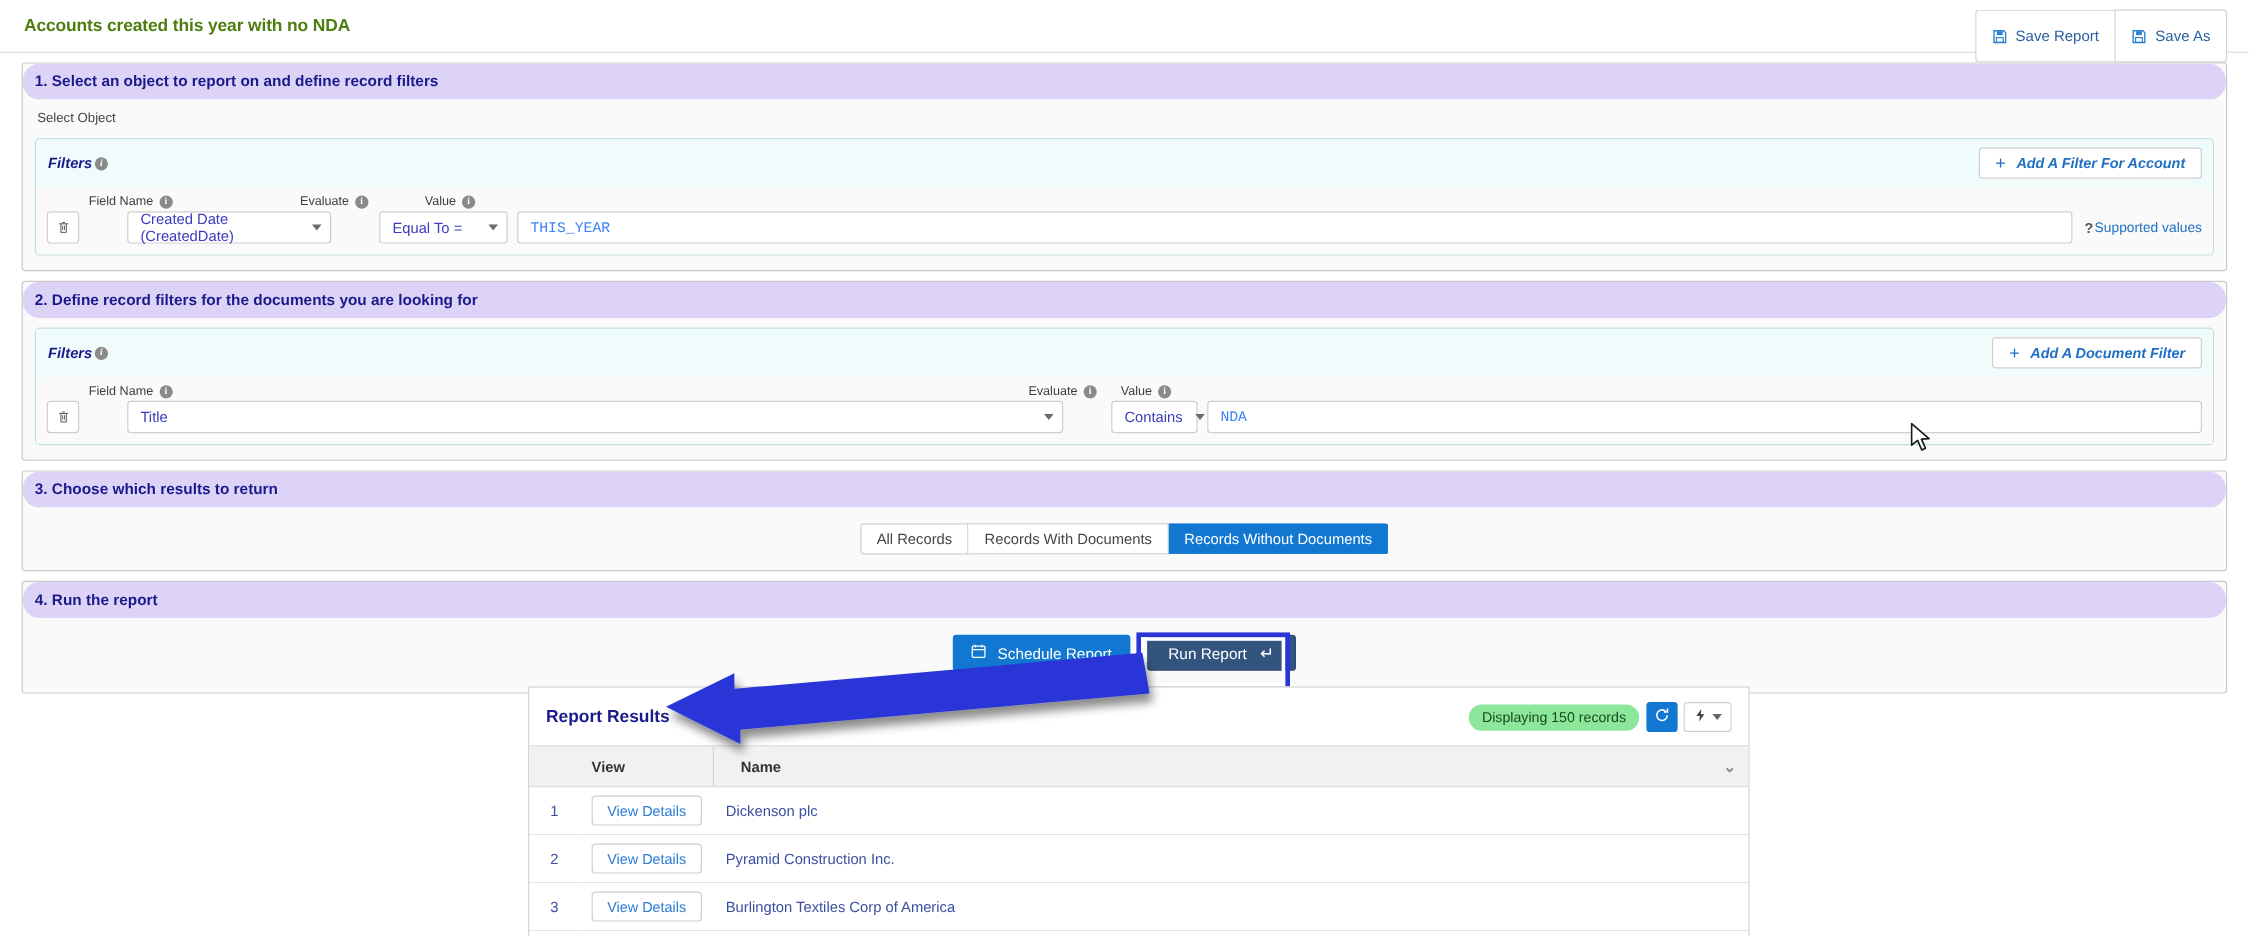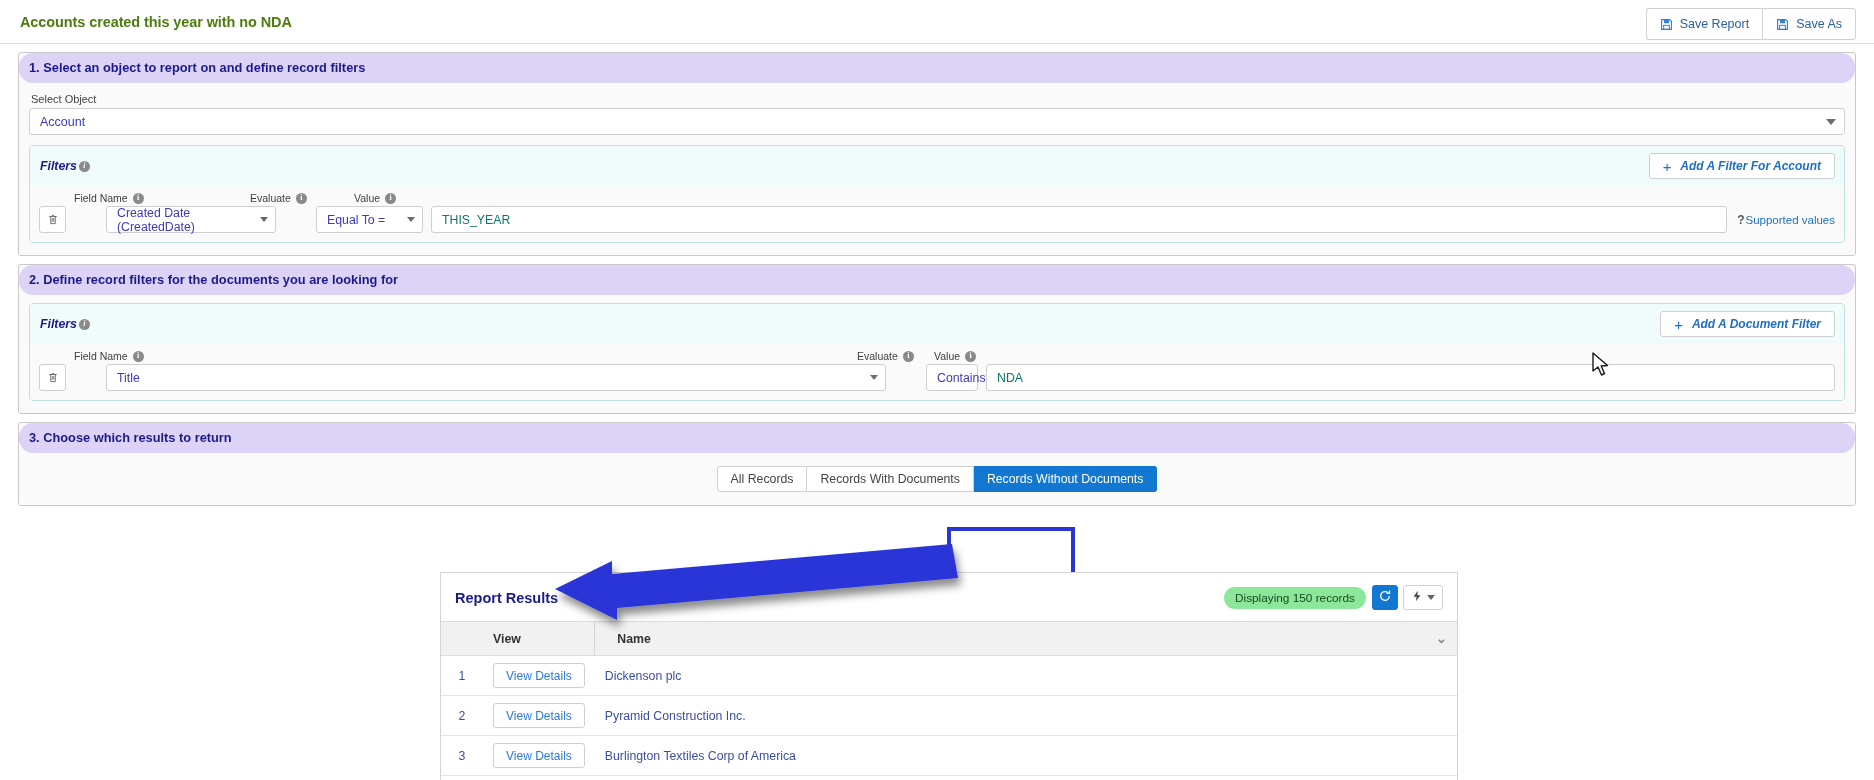--- a/index.html
+++ b/index.html
@@ -23,21 +23,21 @@
   .page-title {
     font-size: 14.5px; font-weight: bold; color: #4d7c0f;
     letter-spacing: -0.1px;
   }
   .topbar-actions {
     position: absolute; right: 18px; top: 8px;
     display: flex;
   }
   .tb-btn {
     display: flex; align-items: center; gap: 7px;
-    height: 32px; padding: 0 13px;
+    height: 44px; padding: 0 13px;
     border: 1px solid #d2d2d2; background: #fff;
     font-size: 12.5px; color: #2b5f9e;
     cursor: pointer;
   }
   .tb-btn:first-child { border-radius: 3px 0 0 3px; border-right: none; }
   .tb-btn:last-child { border-radius: 0 3px 3px 0; }
   .save-ico { color:#2d7fd3; display:inline-flex; }
 
   
   .section {
@@ -130,23 +130,23 @@
   }
   .mini-caret {
     width: 0; height: 0;
     border-left: 4.5px solid transparent;
     border-right: 4.5px solid transparent;
     border-top: 5.5px solid #6b6b6b;
   }
   .txt-input {
     height: 27px; flex: 1;
     border: 1px solid #cfcfcf; border-radius: 3px; background: #fff;
-    padding: 0 10px; font-size: 12.3px; color: #0f766e;
+    padding: 0 10px; font-size: 12.3px; color: #3b82f6;
     display: flex; align-items: center;
-    font-family: Liberation Sans, sans-serif;
+    font-family: Liberation Mono, monospace;
   }
   .supported {
     display:flex; align-items:center; gap:1px;
     font-size: 11.5px; color: #1f6fc4; cursor: pointer; white-space: nowrap;
     padding-left: 2px;
   }
   .qmark { color:#555; font-weight: bold; font-size: 12px; }
 
   
   .center-row { display: flex; justify-content: center; align-items:center; padding: 4px 0 3px 0; }
@@ -275,24 +275,20 @@
         <span>Save As</span>
       </div>
     </div>
   </div>
 
   <div class="section">
     <div class="section-head">1. Select an object to report on and define record filters</div>
     <div class="section-body">
 
       <div class="field-label">Select Object</div>
-      <div class="select-wrap">
-        <div class="select-box">Account</div>
-        <span class="caret"></span>
-      </div>
 
       <div class="filters-panel">
         <div class="filters-head">
           <div class="filters-title">
             <span>Filters</span>
             <span class="info-dot">i</span>
           </div>
           <div class="add-filter-btn">
             <span class="plus">+</span>
             <span>Add A Filter For Account</span>
@@ -379,21 +375,21 @@
             <div class="trash-btn">
               <svg width="12" height="13" viewBox="0 0 16 16">
                 <path d="M3 4h10M6.5 2.5h3M5 4v9.5h6V4" fill="none" stroke="#555" stroke-width="1.1"></path>
                 <path d="M7 6v5M9 6v5" stroke="#555" stroke-width="1"></path>
               </svg>
             </div>
             <div class="mini-select" style="width:780px">
               <span>Title</span>
               <span class="mini-caret"></span>
             </div>
-            <div class="mini-select" style="width:52px">
+            <div class="mini-select" style="width:72px">
               <span>Contains</span>
               <span class="mini-caret"></span>
             </div>
             <div class="txt-input">NDA</div>
           </div>
         </div>
       </div>
     </div>
   </div>
 
@@ -403,20 +399,41 @@
       <div class="center-row">
         <div class="btn-group">
           <div class="seg">All Records</div>
           <div class="seg">Records With Documents</div>
           <div class="seg active">Records Without Documents</div>
         </div>
       </div>
     </div>
   </div>
 
+  <div class="section">
+    <div class="section-head">4. Run the report</div>
+    <div class="section-body" style="padding:9px 10px 12px 10px">
+      <div class="run-row">
+        <div class="schedule-btn">
+          <span>
+            <svg width="13" height="13" viewBox="0 0 16 16">
+                <rect x="1.5" y="3" width="13" height="11.5" rx="1" fill="none" stroke="#fff" stroke-width="1.3"></rect>
+                <path d="M1.5 6.5h13" stroke="#fff" stroke-width="1.3"></path>
+                <path d="M4.5 1.5v3M11.5 1.5v3" stroke="#fff" stroke-width="1.3"></path>
+              </svg>
+          </span>
+          <span>Schedule Report</span>
+        </div>
+        <div class="run-btn">
+          <span>Run Report</span>
+          <span style="font-size:14px">↵</span>
+        </div>
+      </div>
+    </div>
+  </div>
 
   <div class="highlight-box" style="left:947px; top:527px; width:128px; height:49px;"></div>
   <div class="hl-inner" style="left:951px; top:531px; width:120px; height:41px;"></div>
 
   <div class="results-panel">
     <div class="results-head">
       <div class="results-title">Report Results</div>
       <div class="results-head-right">
         <div class="badge">Displaying 150 records</div>
         <div class="icon-btn-blue">

